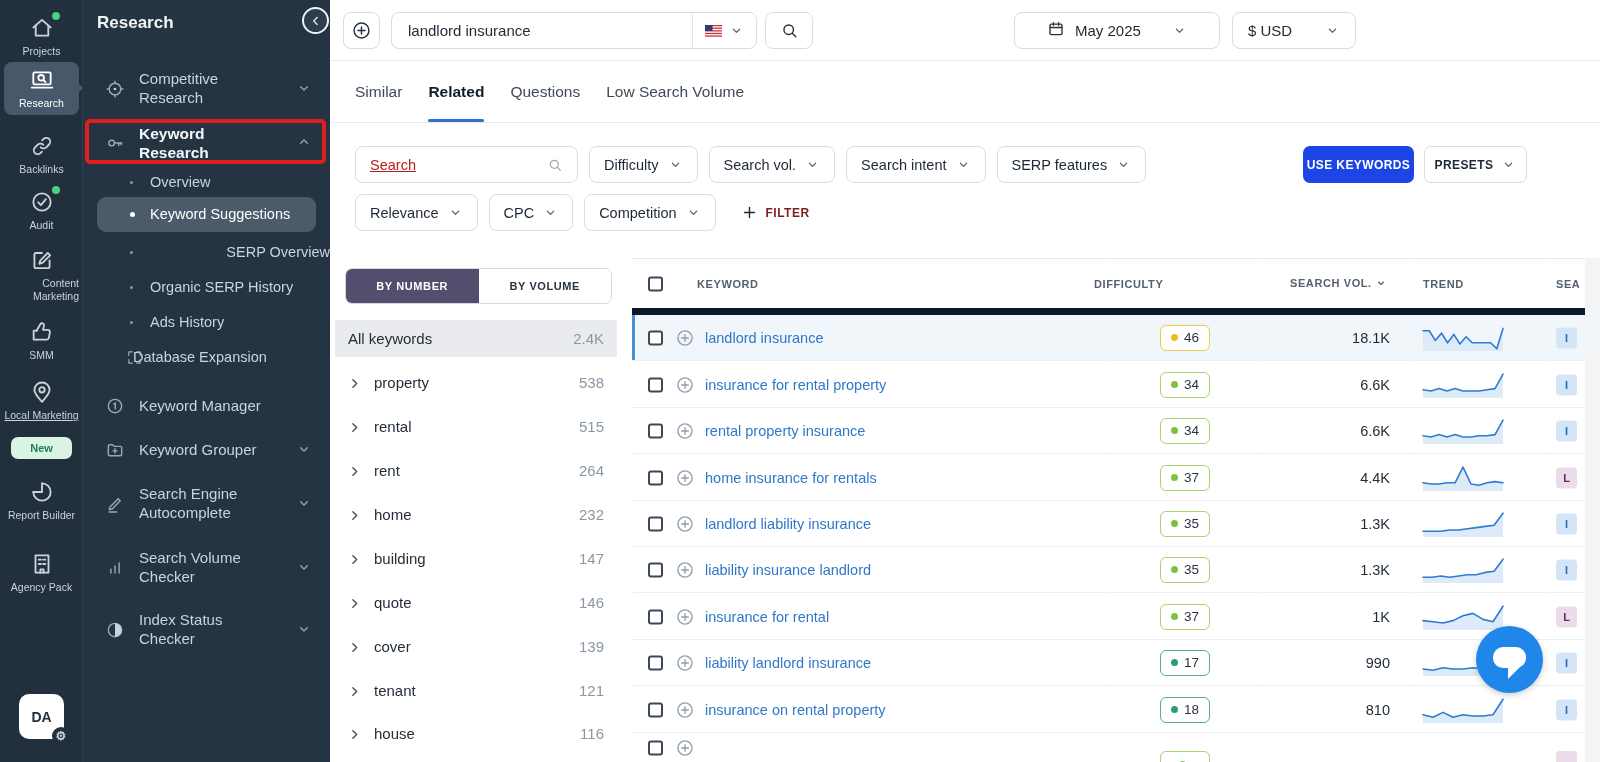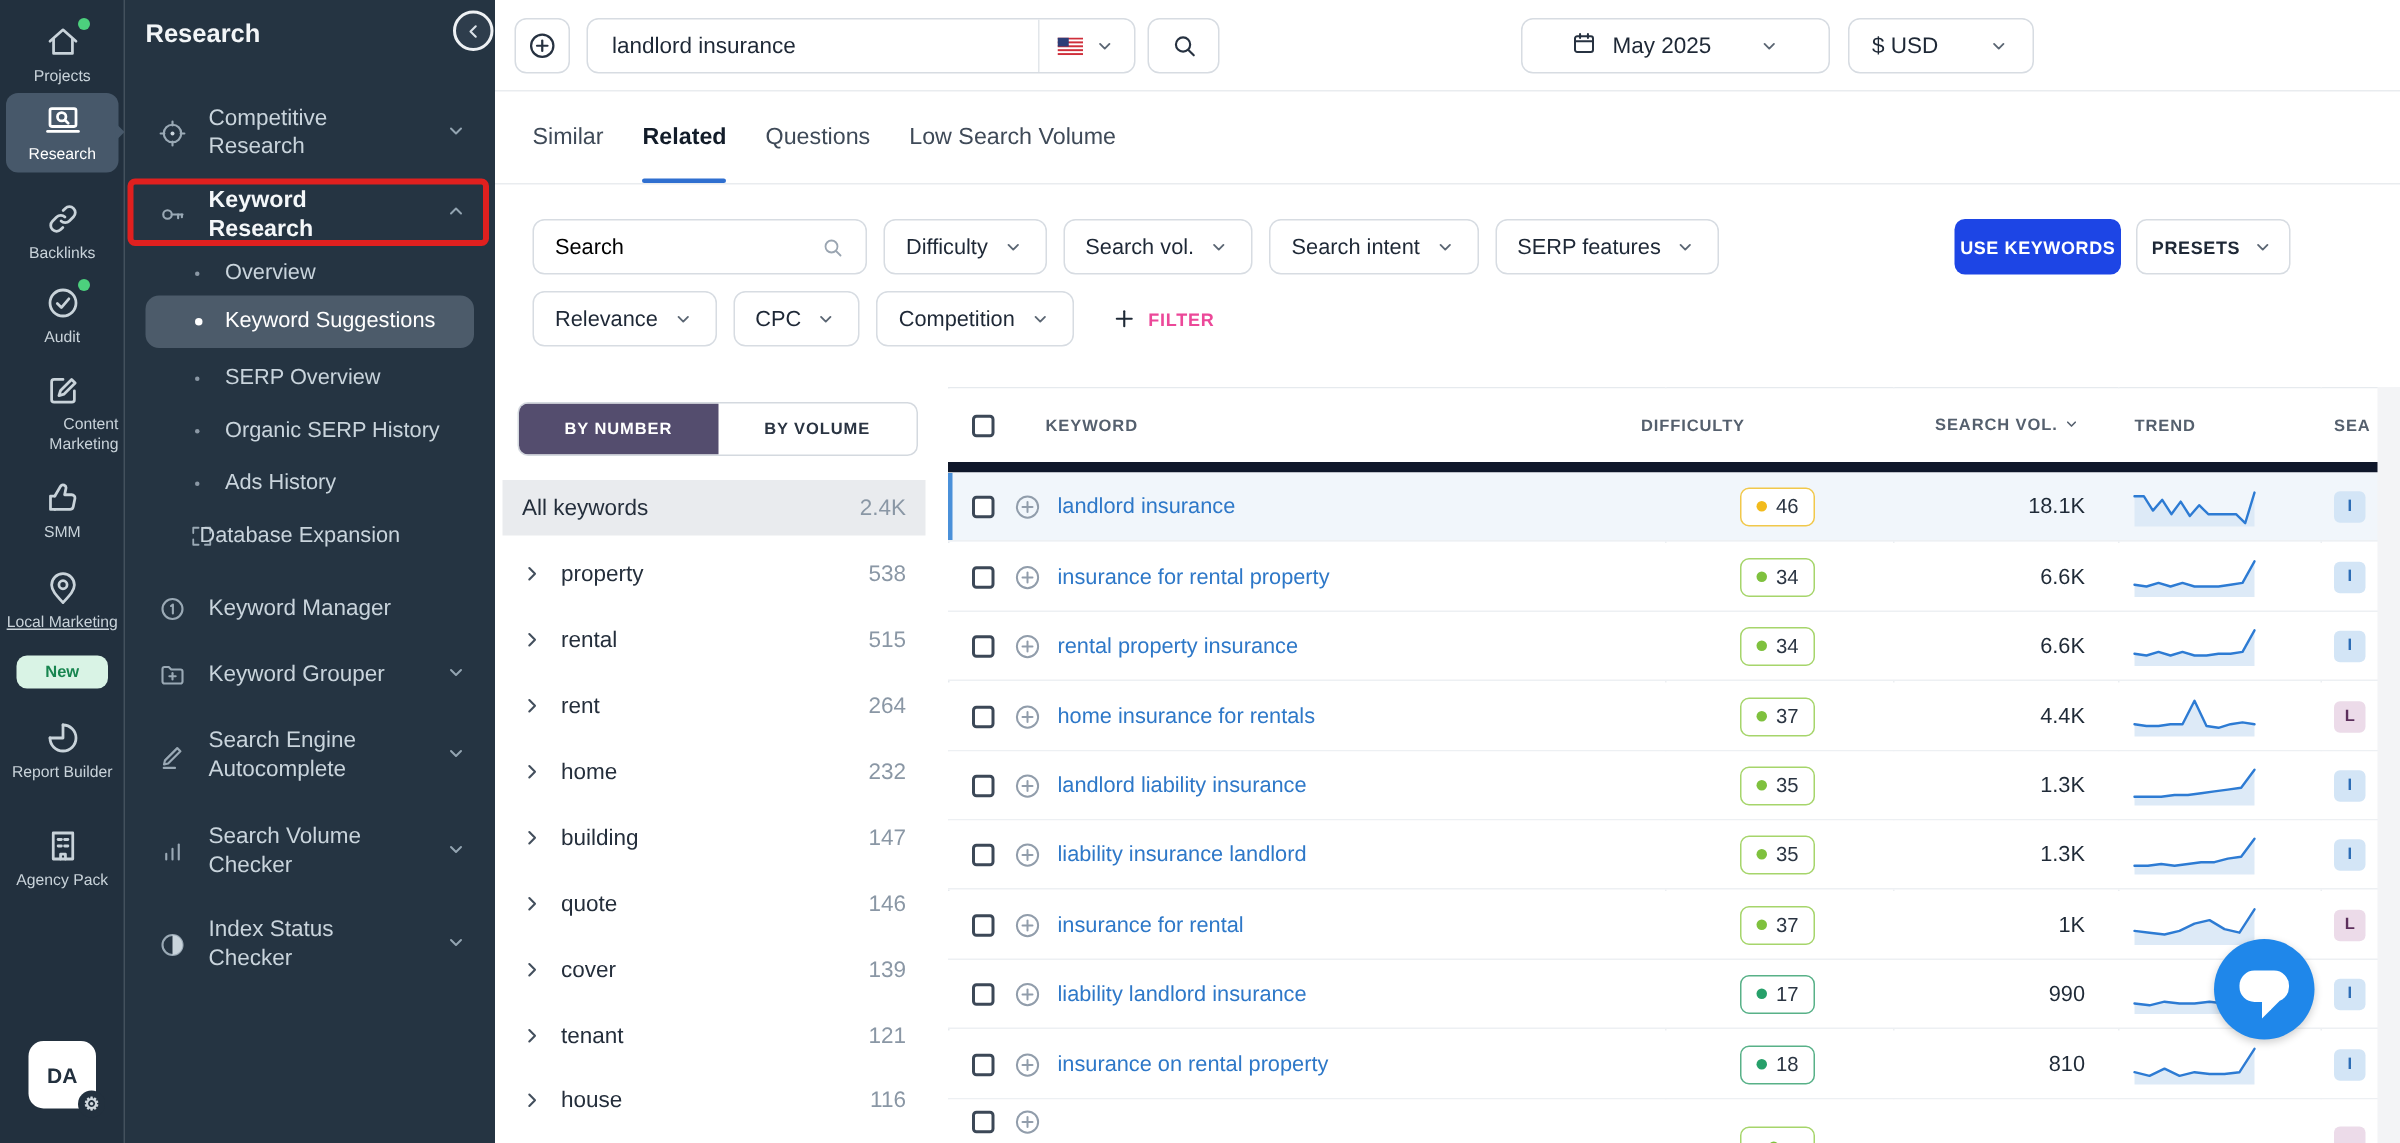--- a/index.html
+++ b/index.html
@@ -64,23 +64,23 @@
   .usd-btn .chev { margin-left:auto; }
   .bulk-btn { position:absolute; left:1037px; top:12px; width:179px; height:37px; justify-content:center; font-size:12.5px; font-weight:bold; letter-spacing:.3px; }
 
   .tabs { position:absolute; left:25px; top:61px; height:61px; display:flex; gap:26px; }
   .tab { position:relative; display:flex; align-items:center; font-size:15.5px; color:#3f4a58; }
   .tab.active { color:#121c29; font-weight:bold; }
   .tab.active::after { content:""; position:absolute; left:0; right:0; bottom:0; height:3px; border-radius:2px; background:#2f6fd0; }
 
   .frow { position:absolute; display:flex; gap:11px; }
   .chip { height:37px; padding:0 14px; gap:9px; font-size:14.5px; border-radius:8px; }
-  .chip-search { width:223px; justify-content:space-between; color:#000000; }
+  .chip-search { width:223px; justify-content:space-between; color:#b91c1c;text-decoration:underline; }
   .chip-search svg { width:16px; height:16px; stroke:#9aa5b1; }
-  .filter-add { display:flex; align-items:center; gap:8px; margin-left:14px; font-size:12px; font-weight:bold; letter-spacing:.5px; color:#ec4899; }
+  .filter-add { display:flex; align-items:center; gap:8px; margin-left:14px; font-size:12px; font-weight:bold; letter-spacing:.5px; color:#7f1d1d; }
   .filter-add svg { width:17px; height:17px; stroke:#1f2a37; }
   .use-btn { position:absolute; left:973px; top:146px; width:111px; height:37px; background:#1d45e5; color:#fff; border:none; border-radius:7px; justify-content:center; font-size:12px; font-weight:bold; letter-spacing:.4px; }
   .presets-btn { position:absolute; left:1094px; top:146px; width:103px; height:37px; justify-content:center; gap:8px; font-size:12px; font-weight:bold; letter-spacing:.4px; border-radius:7px; }
 
   
   .toggle { position:absolute; left:15px; top:268px; width:267px; height:36px; border:1px solid #d4d9df; border-radius:7px; overflow:hidden; display:flex; background:#fff; }
   .tseg { flex:1; display:flex; align-items:center; justify-content:center; font-size:11px; font-weight:bold; letter-spacing:.6px; color:#2a3442; }
   .tseg.on { background:#544d6e; color:#fff; }
   .all-row { position:absolute; left:5px; top:320px; width:282px; height:37px; background:#e9ebee; display:flex; align-items:center; padding:0 13px; font-size:15px; color:#242e3b; }
   .all-row .cnt { margin-left:auto; color:#8a97a5; }
@@ -247,21 +247,21 @@
             </svg></span>
         </div>
         <div class="nav-item nav-sub" style="top: 170px; height: 24px;">
     <span class="bullet"></span>
     <span class="nav-label">Overview</span>
   </div>
         <div class="nav-item nav-sub active" style="top: 197px; height: 35px;">
     <span class="bullet"></span>
     <span class="nav-label">Keyword Suggestions</span>
   </div>
-        <div class="nav-item nav-sub" style="top: 240px; height: 24px;">
+        <div class="nav-item nav-sub" style="top: 240px; height: 24px; justify-content: flex-end;">
     <span class="bullet"></span>
     <span class="nav-label">SERP Overview</span>
   </div>
         <div class="nav-item nav-sub" style="top: 275px; height: 24px;">
     <span class="bullet"></span>
     <span class="nav-label">Organic SERP History</span>
   </div>
         <div class="nav-item nav-sub" style="top: 310px; height: 24px;">
     <span class="bullet"></span>
     <span class="nav-label">Ads History</span>

